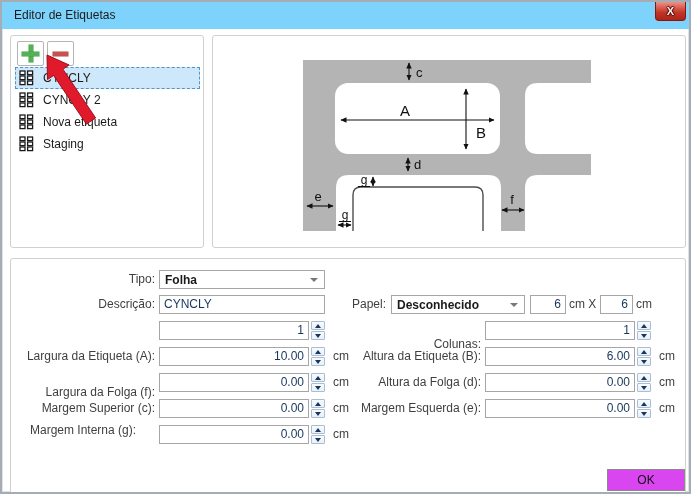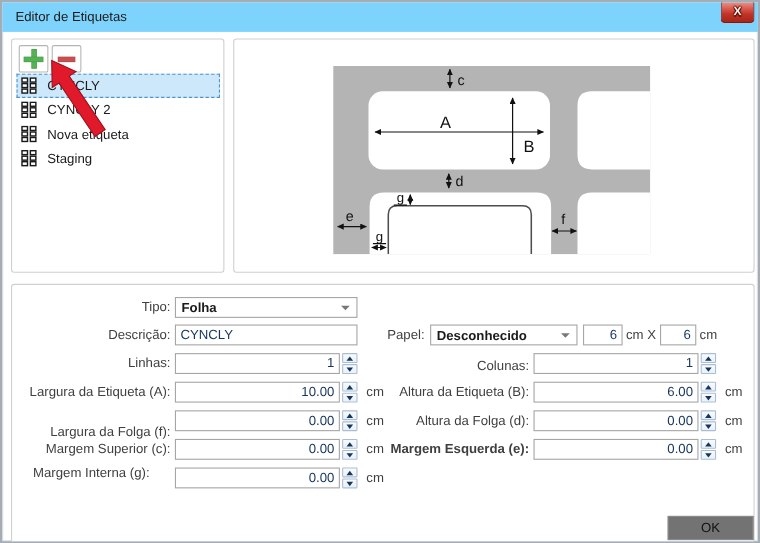--- a/index.html
+++ b/index.html
@@ -77,21 +77,21 @@
     display:flex; align-items:center; justify-content:center; cursor:pointer;
   }
   .tri{ display:block; width:0; height:0; border-left:3px solid transparent; border-right:3px solid transparent; }
   .tri.up  { border-bottom:4px solid #17365d; }
   .tri.down{ border-top:4px solid #17365d; }
   .unit{ position:absolute; height:19px; line-height:19px; font-size:12px; color:#3f3f3f; }
 
   
   .ok-btn{
     position:absolute; left:605px; top:467px; width:78px; height:22px;
-    background:#737373; border:1px solid #8a8a8a;
+    background:#d946ef; border:1px solid #8a8a8a;
     font-size:12px; color:#111; text-align:center; line-height:20px; cursor:pointer;
   }
 </style>
 </head>
 <body>
 
 <div class="window">
 
   <div class="titlebar">
     <div class="title">Editor de Etiquetas</div>
@@ -225,32 +225,31 @@
     <div class="flabel" style="left:300px; top:36px; width:75px;">Papel:</div>
     <div class="combo" style="left:380px; top:36px; width:134px;text-align:center;">
       <span class="combo-val">Desconhecido</span>
       <span class="combo-arrow"></span>
     </div>
     <div class="tb num" style="left:519px; top:36px; width:36px;">6</div>
     <div class="unit" style="left:558px; top:36px;">cm X</div>
     <div class="tb num" style="left:589px; top:36px; width:33px;">6</div>
     <div class="unit" style="left:625px; top:36px;">cm</div>
 
-    <div class="flabel" style="left:0; top:62px; width:144px;">Linhas:</div>
     <div class="tb num" style="left:148px; top:62px; width:150px;">1</div>
     <div class="spin" style="left:300px; top:62px;">
       <div class="spin-btn">
           <i class="tri up"></i>
         </div>
       <div class="spin-btn">
           <i class="tri down"></i>
         </div>
     </div>
 
-    <div class="flabel" style="left:330px; top:64px; width:140px;">Colunas:</div>
+    <div class="flabel" style="left:330px; top:76px; width:140px;">Colunas:</div>
     <div class="tb num" style="left:474px; top:62px; width:150px;">1</div>
     <div class="spin" style="left:626px; top:62px;">
       <div class="spin-btn">
           <i class="tri up"></i>
         </div>
       <div class="spin-btn">
           <i class="tri down"></i>
         </div>
     </div>
 
@@ -307,21 +306,21 @@
     <div class="spin" style="left:300px; top:140px;">
       <div class="spin-btn">
           <i class="tri up"></i>
         </div>
       <div class="spin-btn">
           <i class="tri down"></i>
         </div>
     </div>
     <div class="unit" style="left:322px; top:140px;">cm</div>
 
-    <div class="flabel" style="left:300px; top:140px; width:170px;font-weight:bold;">Margem Esquerda (e):</div>
+    <div class="flabel" style="left:300px; top:140px; width:170px;">Margem Esquerda (e):</div>
     <div class="tb num" style="left:474px; top:140px; width:150px;">0.00</div>
     <div class="spin" style="left:626px; top:140px;">
       <div class="spin-btn">
           <i class="tri up"></i>
         </div>
       <div class="spin-btn">
           <i class="tri down"></i>
         </div>
     </div>
     <div class="unit" style="left:648px; top:140px;">cm</div>

